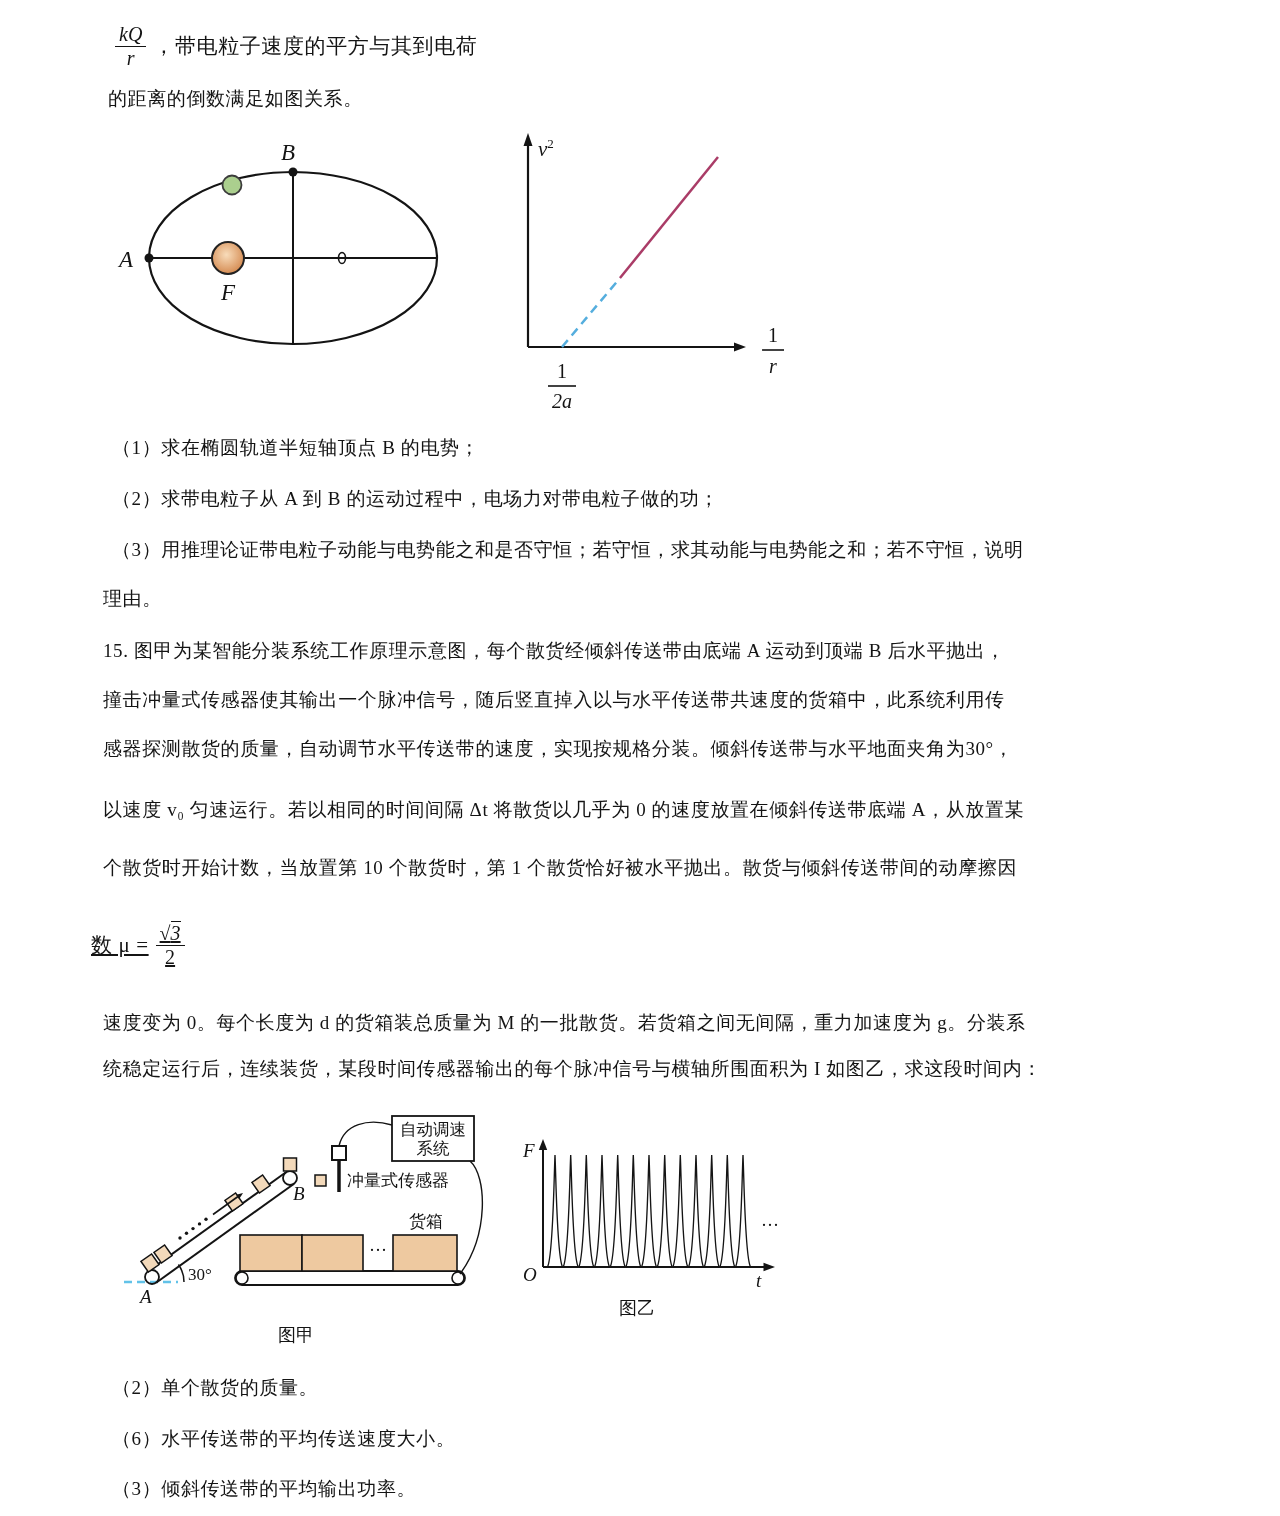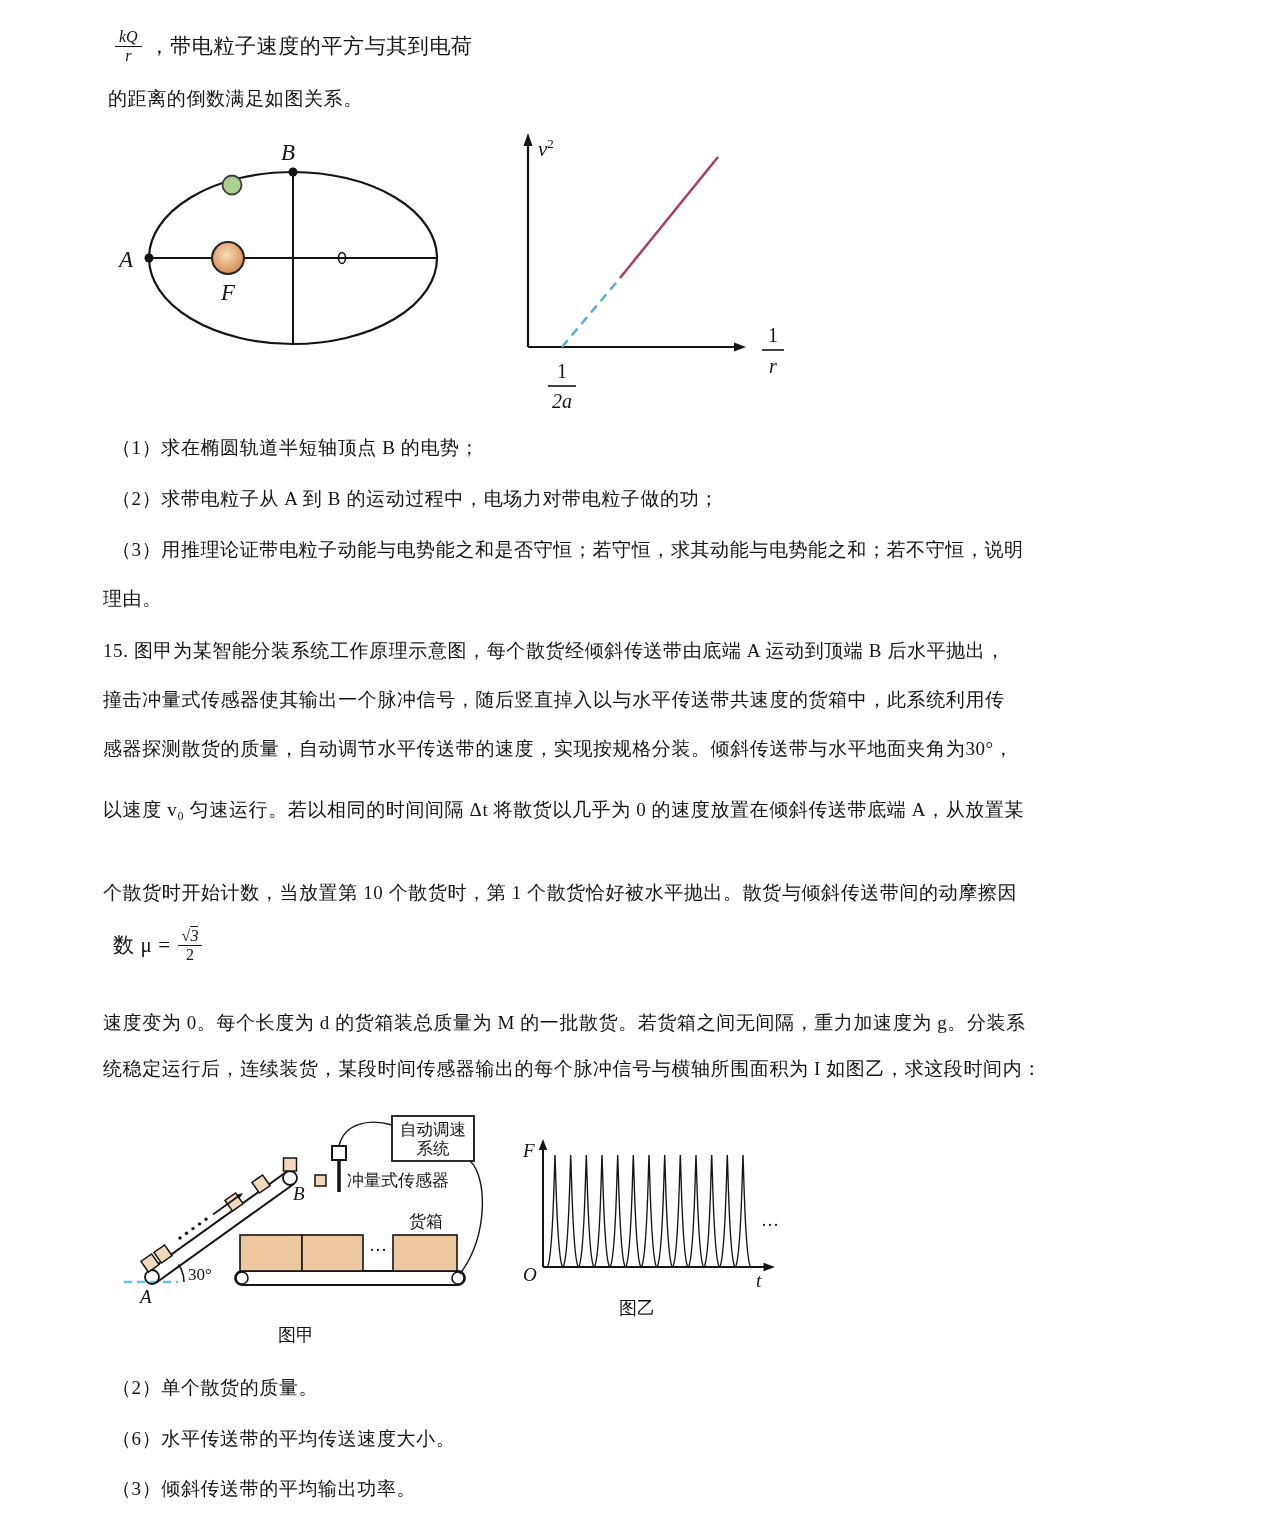--- a/index.html
+++ b/index.html
@@ -1,21 +1,21 @@
 <!DOCTYPE html>
 <html><head>
 <meta charset="utf-8">
 <style>
   html,body{margin:0;padding:0;}
   body{width:1280px;height:1516px;background:#ffffff;position:relative;overflow:hidden;
        font-family:"Liberation Serif","DejaVu Serif",serif;color:#141414;}
   .line{position:absolute;white-space:nowrap;font-size:19px;letter-spacing:0.6px;}
   .fline{position:absolute;display:flex;align-items:center;white-space:nowrap;font-size:21px;letter-spacing:0.6px;}
   .frac{display:inline-flex;flex-direction:column;align-items:center;line-height:1.12;
-        font-style:italic;font-size:16px;margin:0 7px;letter-spacing:0;}
+        font-style:italic;font-size:20px;margin:0 7px;letter-spacing:0;}
   .frac .num{border-bottom:1.5px solid #141414;padding:0 4px;text-align:center;}
   .frac .den{padding:0 2px;text-align:center;}
   .ol{border-top:1.5px solid #141414;}
   svg{position:absolute;overflow:visible;}
   svg text{font-family:"Liberation Serif","DejaVu Serif",serif;fill:#141414;}
   .it{font-style:italic;}
   .stroked{stroke:#141414;fill:none;}
   .pulses path{stroke:#141414;stroke-width:1.35;fill:none;}
 </style>
 </head>
@@ -72,22 +72,22 @@
 
 <div class="line" style="left:112px;top:435px;">（1）求在椭圆轨道半短轴顶点 B 的电势；</div>
 <div class="line" style="left:112px;top:486px;">（2）求带电粒子从 A 到 B 的运动过程中，电场力对带电粒子做的功；</div>
 <div class="line" style="left:112px;top:537px;">（3）用推理论证带电粒子动能与电势能之和是否守恒；若守恒，求其动能与电势能之和；若不守恒，说明</div>
 <div class="line" style="left:103px;top:586px;">理由。</div>
 
 <div class="line" style="left:103px;top:638px;">15. 图甲为某智能分装系统工作原理示意图，每个散货经倾斜传送带由底端 A 运动到顶端 B 后水平抛出，</div>
 <div class="line" style="left:103px;top:687px;">撞击冲量式传感器使其输出一个脉冲信号，随后竖直掉入以与水平传送带共速度的货箱中，此系统利用传</div>
 <div class="line" style="left:103px;top:736px;">感器探测散货的质量，自动调节水平传送带的速度，实现按规格分装。倾斜传送带与水平地面夹角为30°，</div>
 <div class="line" style="left:103px;top:797px;">以速度 v₀ 匀速运行。若以相同的时间间隔 Δt 将散货以几乎为 0 的速度放置在倾斜传送带底端 A，从放置某</div>
-<div class="line" style="left:103px;top:855px;margin-top:25px;">个散货时开始计数，当放置第 10 个散货时，第 1 个散货恰好被水平抛出。散货与倾斜传送带间的动摩擦因</div>
-<div class="fline" style="left:113px;top:910px;height:70px;">
+<div class="line" style="left:103px;top:855px;">个散货时开始计数，当放置第 10 个散货时，第 1 个散货恰好被水平抛出。散货与倾斜传送带间的动摩擦因</div>
+<div class="fline" style="left:91px;top:910px;height:70px;text-decoration:underline;">
   <span>数 μ =</span>
   <span class="frac">
     <span class="num"><span>√</span><span class="ol">3</span></span>
     <span class="den" style="font-style:normal;">2</span>
   </span>
 </div>
 <div class="line" style="left:103px;top:1010px;">速度变为 0。每个长度为 d 的货箱装总质量为 M 的一批散货。若货箱之间无间隔，重力加速度为 g。分装系</div>
 <div class="line" style="left:103px;top:1056px;">统稳定运行后，连续装货，某段时间传感器输出的每个脉冲信号与横轴所围面积为 I 如图乙，求这段时间内：</div>
 
 <svg style="left:110px;top:1110px;" width="390" height="240" viewBox="0 0 390 240">

